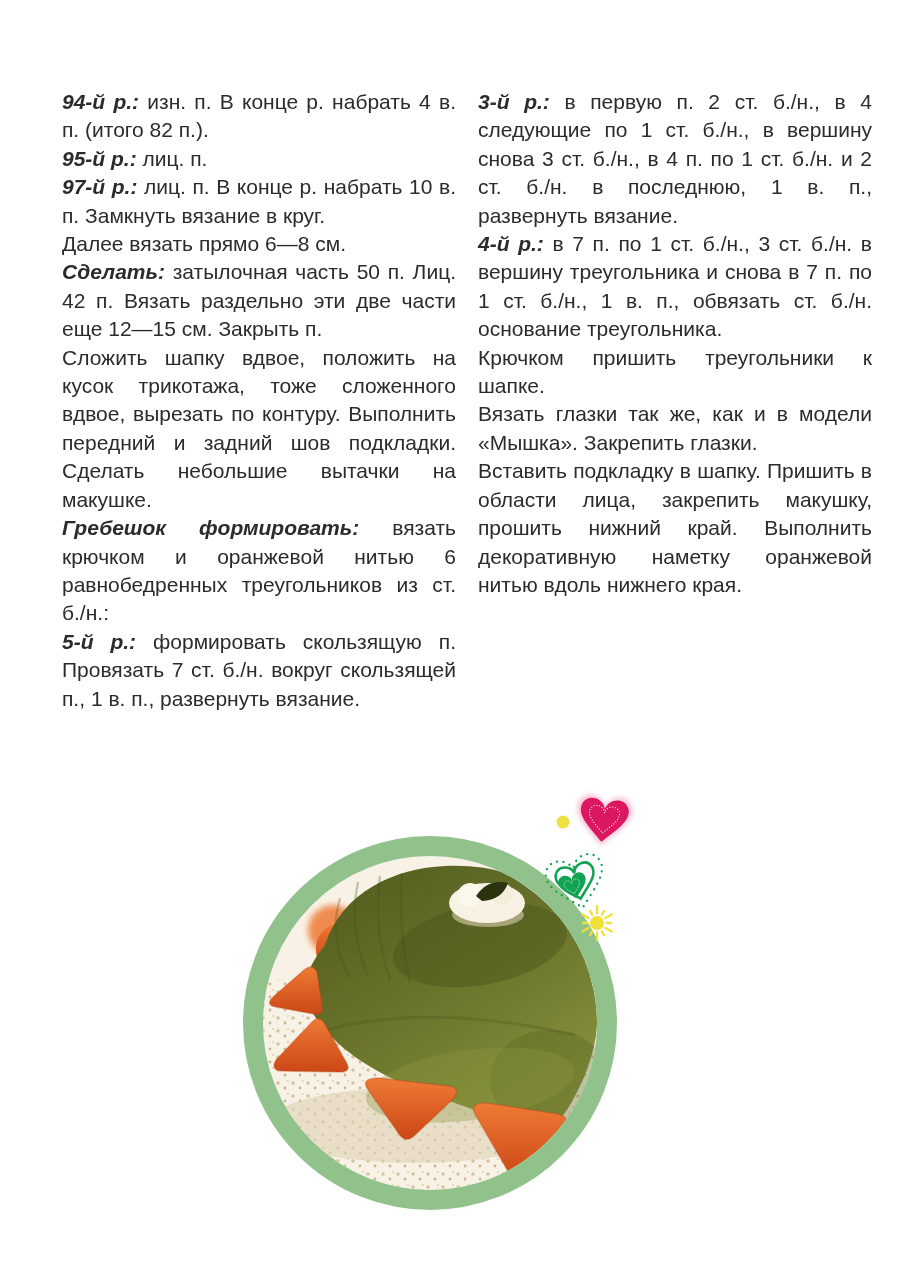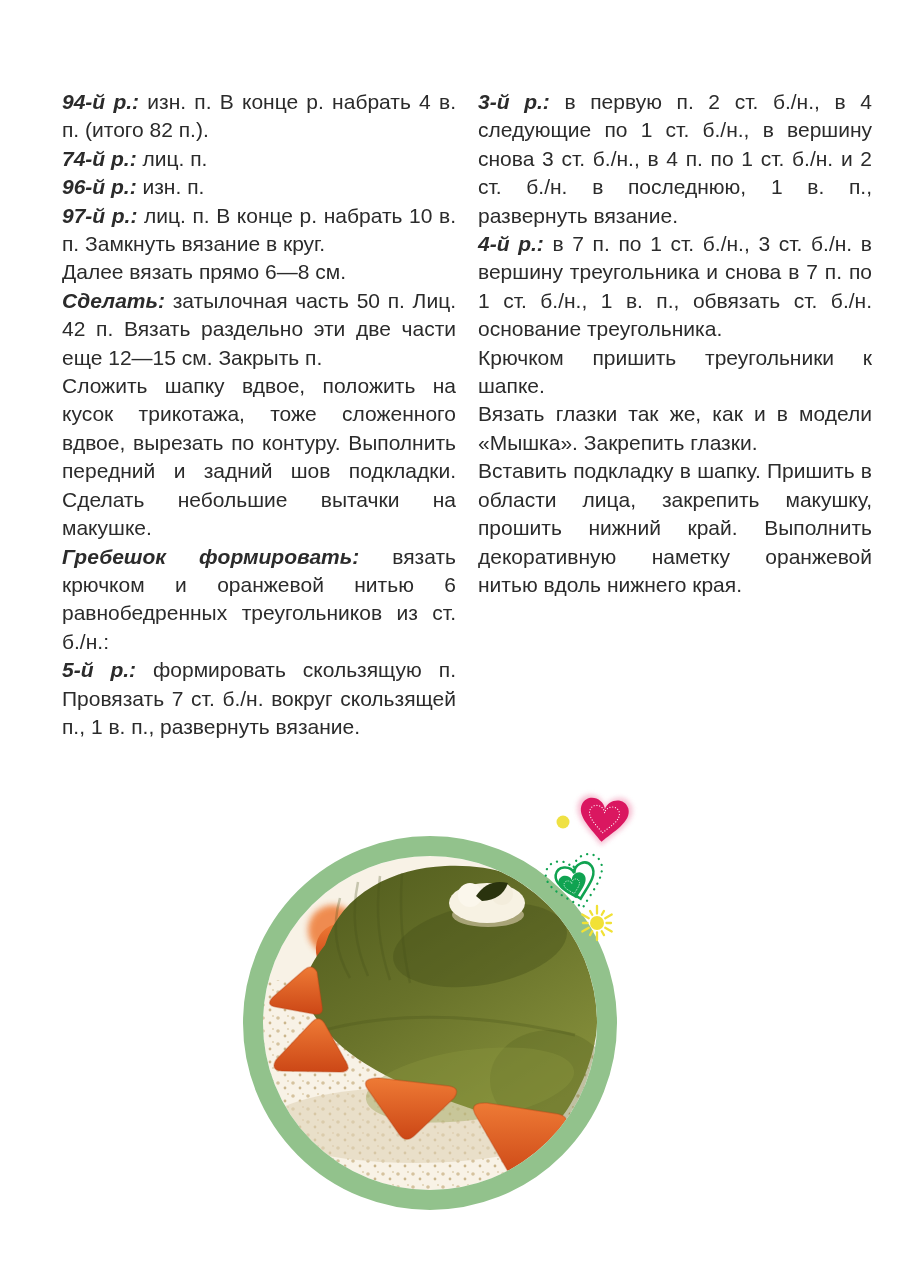--- a/index.html
+++ b/index.html
@@ -21,22 +21,21 @@
     position:absolute;left:230px;top:780px;width:450px;height:470px;
   }
   .figure svg{display:block;width:450px;height:470px;}
 </style>
 </head>
 <body>
 
 <div class="text-columns">
   <div class="col">
     <p class="para"><b class="plabel">94-й р.:</b><span> изн. п. В конце р. набрать 4 в. п. (итого 82 п.).</span></p>
-    <p class="para"><b class="plabel">74-й р.:</b><span> лиц. п.</span></p>
-    <p class="para"><b class="plabel">96-й р.:</b><span> изн. п.</span></p>
+    <p class="para"><b class="plabel">95-й р.:</b><span> лиц. п.</span></p>
     <p class="para"><b class="plabel">97-й р.:</b><span> лиц. п. В конце р. набрать 10 в. п. Замкнуть вязание в круг.</span></p>
     <p class="para"><b class="plabel"></b><span>Далее вязать прямо 6—8 см.</span></p>
     <p class="para"><b class="plabel">Сделать:</b><span> затылочная часть 50 п. Лиц. 42 п. Вязать раздельно эти две части еще 12—15 см. Закрыть п.</span></p>
     <p class="para"><b class="plabel"></b><span>Сложить шапку вдвое, положить на кусок трикотажа, тоже сложенного вдвое, вырезать по контуру. Выполнить передний и задний шов подкладки. Сделать небольшие вытачки на макушке.</span></p>
     <p class="para"><b class="plabel">Гребешок формировать:</b><span> вязать крючком и оранжевой нитью 6 равнобедренных треугольников из ст. б./н.:</span></p>
     <p class="para"><b class="plabel">5-й р.:</b><span> формировать скользящую п. Провязать 7 ст. б./н. вокруг скользящей п., 1 в. п., развернуть вязание.</span></p>
   </div>
   <div class="col">
     <p class="para"><b class="plabel">3-й р.:</b><span> в первую п. 2 ст. б./н., в 4 следующие по 1 ст. б./н., в вершину снова 3 ст. б./н., в 4 п. по 1 ст. б./н. и 2 ст. б./н. в последнюю, 1 в. п., развернуть вязание.</span></p>
     <p class="para"><b class="plabel">4-й р.:</b><span> в 7 п. по 1 ст. б./н., 3 ст. б./н. в вершину треугольника и снова в 7 п. по 1 ст. б./н., 1 в. п., обвязать ст. б./н. основание треугольника.</span></p>

